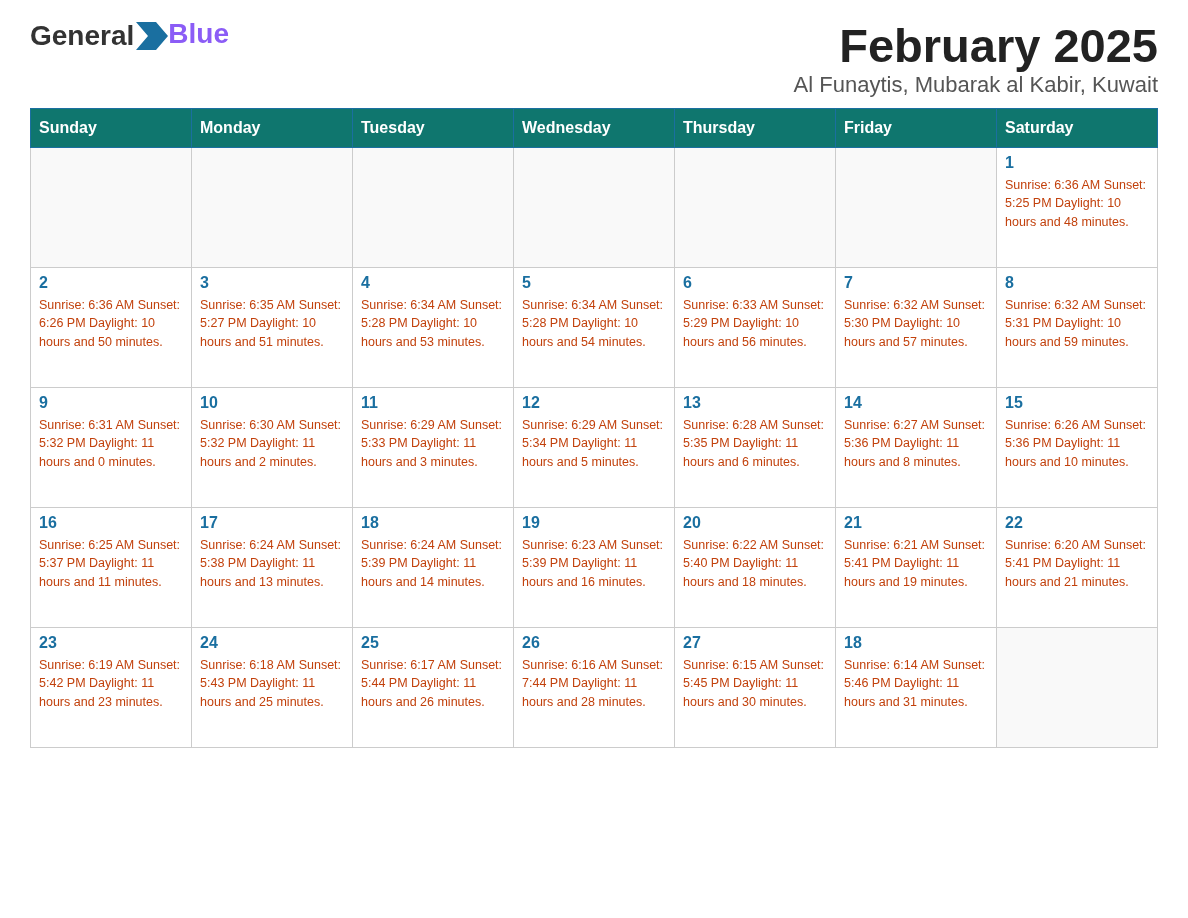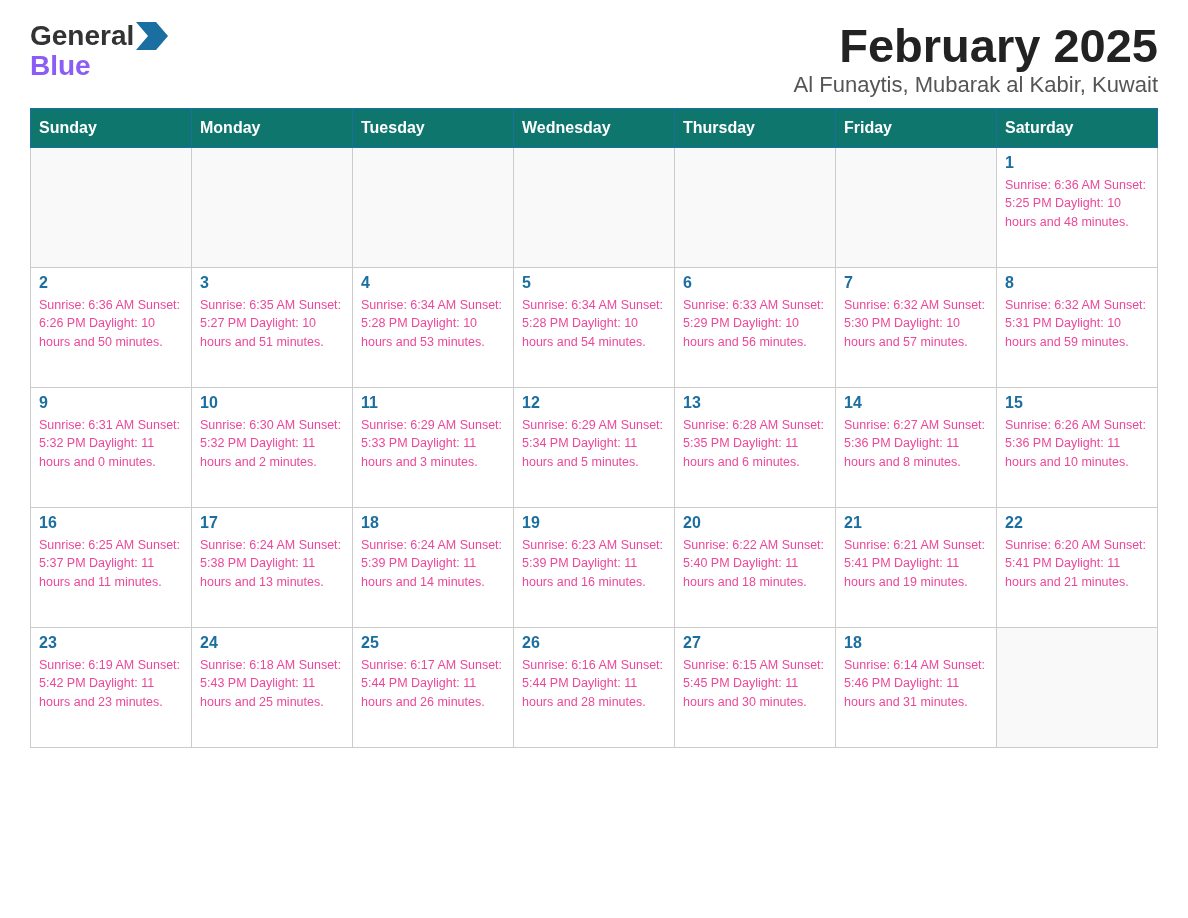--- a/index.html
+++ b/index.html
@@ -12,21 +12,20 @@
       min-height: 918px;
     }
     .header {
       display: flex;
       justify-content: space-between;
       align-items: flex-start;
       margin-bottom: 10px;
     }
     .logo {
       display: flex;
-      flex-direction: column;
       align-items: flex-start;
     }
     .logo-bottom {
       font-size: 28px;
       font-weight: bold;
       color: #8b5cf6;
       line-height: 1;
     }
     .title-block {
       text-align: right;
@@ -67,21 +66,21 @@
     }
     .day-number {
       font-size: 16px;
       font-weight: bold;
       color: #1a6fa0;
       display: block;
       margin-bottom: 4px;
     }
     .day-info {
       font-size: 12.5px;
-      color: #ec4899;
+      color: #c2410c;
       line-height: 1.5;
     }
     .empty-cell {
       background: #f9f9f9;
     }
     
     .logo-icon {
       display: inline-flex;
       align-items: center;
     }
@@ -314,21 +313,21 @@
         <td>
           <span class="day-number">25</span>
           <div class="day-info">Sunrise: 6:17 AM
 Sunset: 5:44 PM
 Daylight: 11 hours
 and 26 minutes.</div>
         </td>
         <td>
           <span class="day-number">26</span>
           <div class="day-info">Sunrise: 6:16 AM
-Sunset: 5:44 PM
+Sunset: 7:44 PM
 Daylight: 11 hours
 and 28 minutes.</div>
         </td>
         <td>
           <span class="day-number">27</span>
           <div class="day-info">Sunrise: 6:15 AM
 Sunset: 5:45 PM
 Daylight: 11 hours
 and 30 minutes.</div>
         </td>

